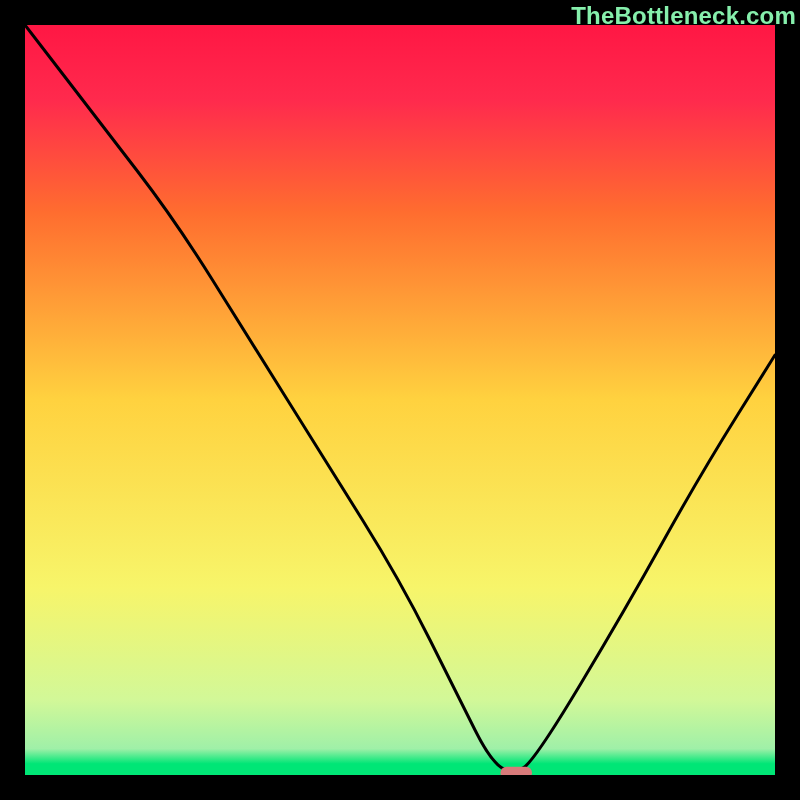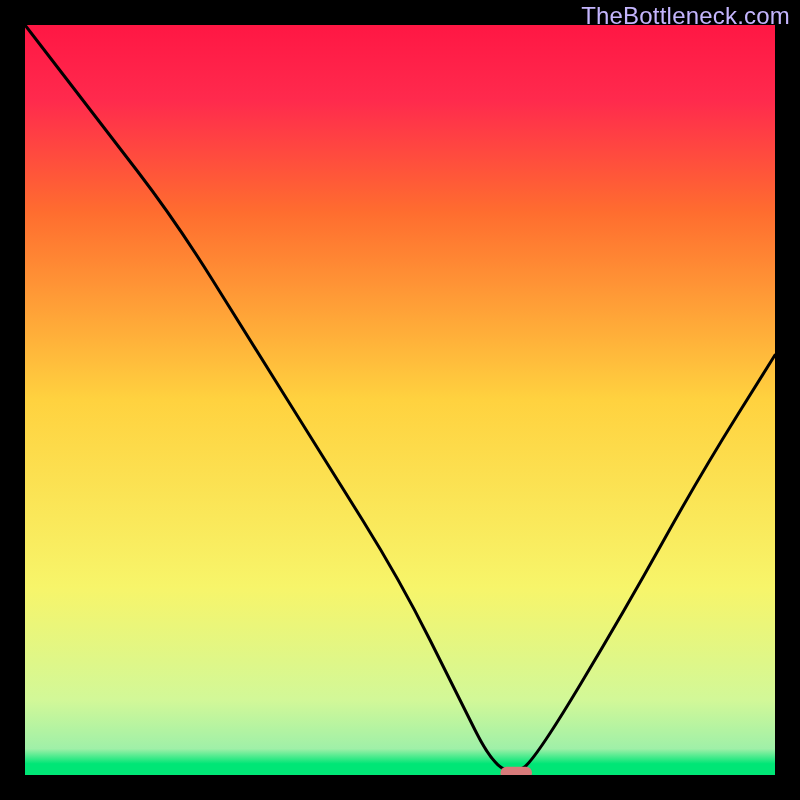--- a/index.html
+++ b/index.html
@@ -11,25 +11,25 @@
     overflow: hidden;
   }
   .stage {
     position: relative;
     width: 800px;
     height: 800px;
   }
   .watermark {
     position: absolute;
     top: 2px;
-    right: 10px;
+    right: 4px;
     font-family: Arial, Helvetica, sans-serif;
     font-size: 24px;
-    font-weight: 400;
-    color: #c4b5fd;
+    font-weight: 700;
+    color: #86efac;
     letter-spacing: 0.2px;
   }
   .plot {
     position: absolute;
     left: 25px;
     top: 25px;
     width: 750px;
     height: 750px;
   }
   svg { display: block; }

